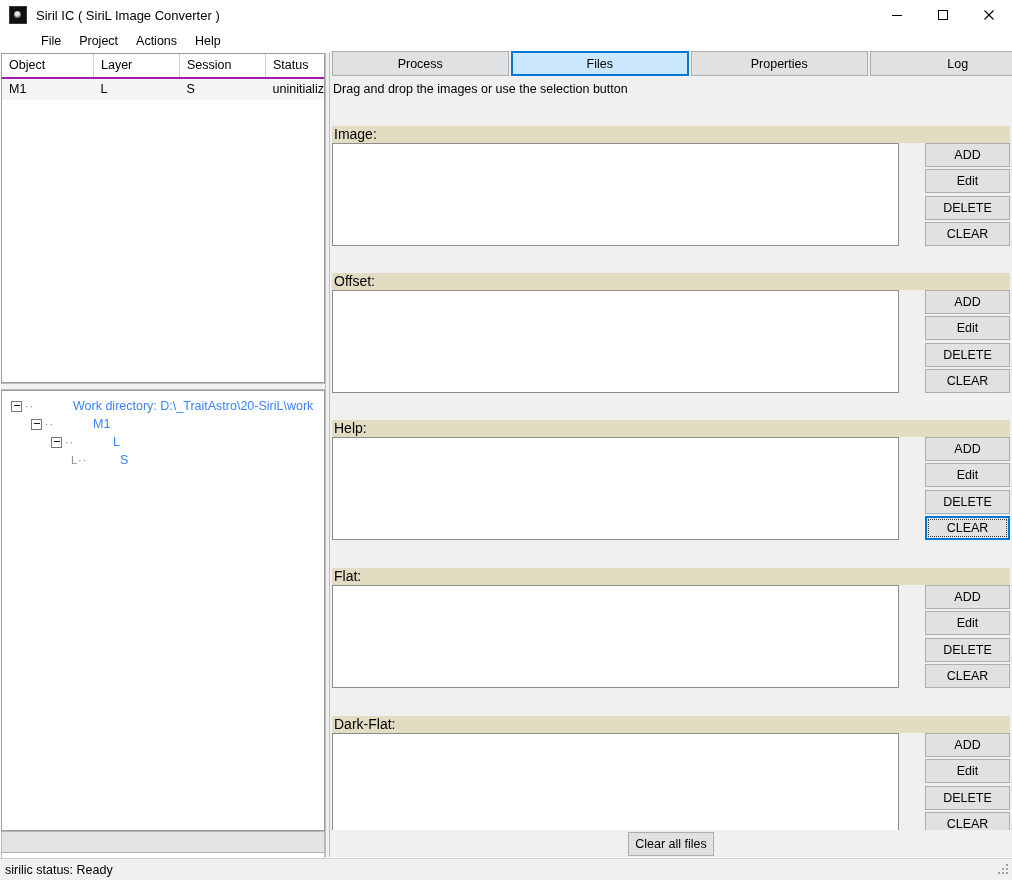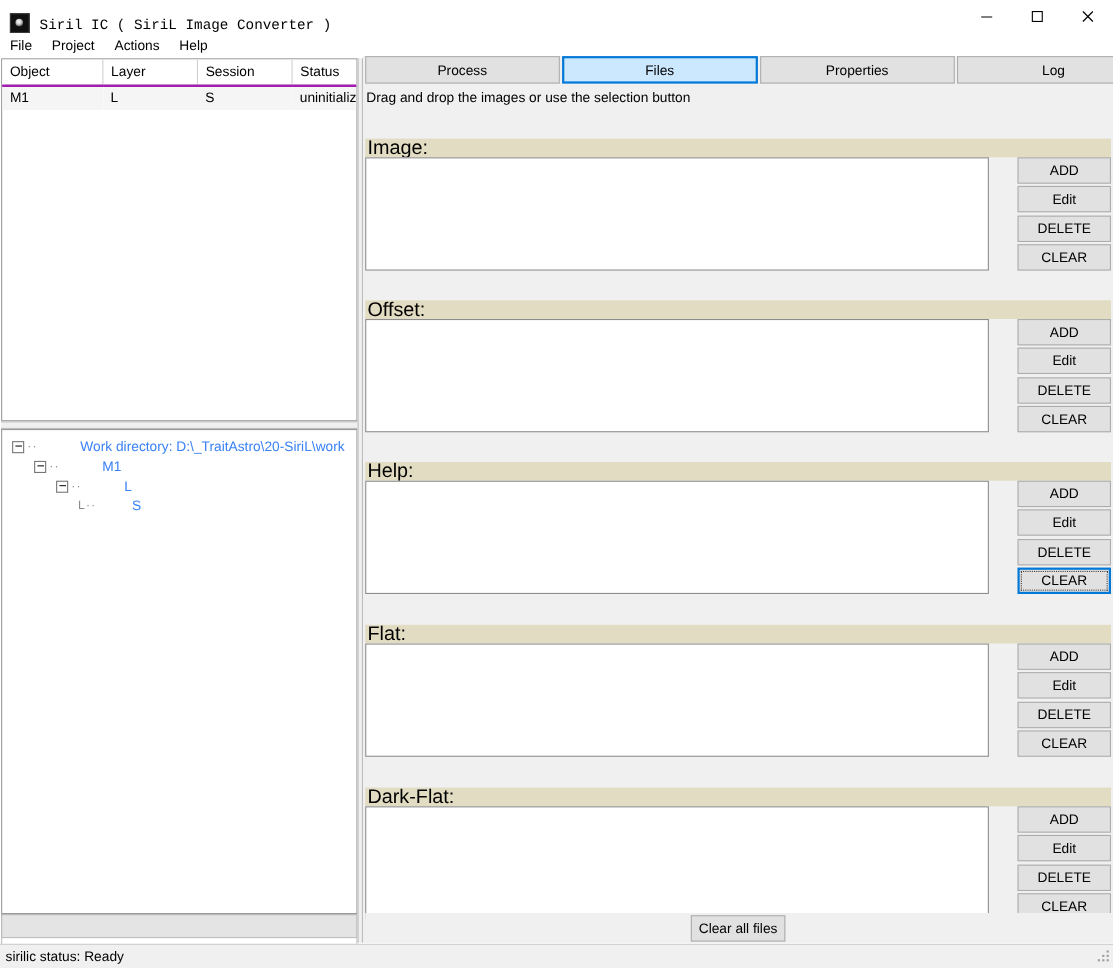--- a/index.html
+++ b/index.html
@@ -20,22 +20,21 @@
   }
 
   
   .titlebar {
     position: absolute;
     left: 0; top: 0;
     width: 1012px; height: 30px;
     background: #ffffff;
     border-bottom: 1px solid #ffffff;
     display: flex;
-    align-items: flex-end;
-    font-family: Liberation Mono, monospace;
+    align-items: center;
   }
   .title-icon {
     width: 16px; height: 16px;
     margin-left: 9px;
     background: #101010;
     border: 1px solid #3a3a3a;
     position: relative;
     flex: 0 0 auto;
   }
   .title-icon::after {
@@ -62,26 +61,26 @@
     display: flex;
     align-items: center;
     justify-content: center;
     background: #ffffff;
   }
   .win-btn svg { display: block; }
 
   
   .menubar {
     position: absolute;
-    left: 0; top: 30px;
+    left: 16px; top: 30px;
     width: 808px; height: 22px;
     background: #ffffff;
     display: flex;
     align-items: center;
-    padding-left: 0;
+    padding-left: 16px;
     box-sizing: border-box;
   }
   .menu-item {
     font-size: 12.5px;
     padding: 2px 9px;
     color: #000;
     white-space: nowrap;
   }
 
   
@@ -264,21 +263,21 @@
     font-size: 12.5px;
     color: #000;
     white-space: nowrap;
   }
 
   
   .section { position: absolute; left: 2px; width: 678px; }
   .sec-header {
     height: 17px;
     background: #e2ddc2;
-    font-size: 18px;
+    font-size: 14px;
     color: #000;
     line-height: 17px;
     padding-left: 2px;
     box-sizing: border-box;
     white-space: nowrap;
   }
   .sec-body {
     position: relative;
     display: flex;
   }

